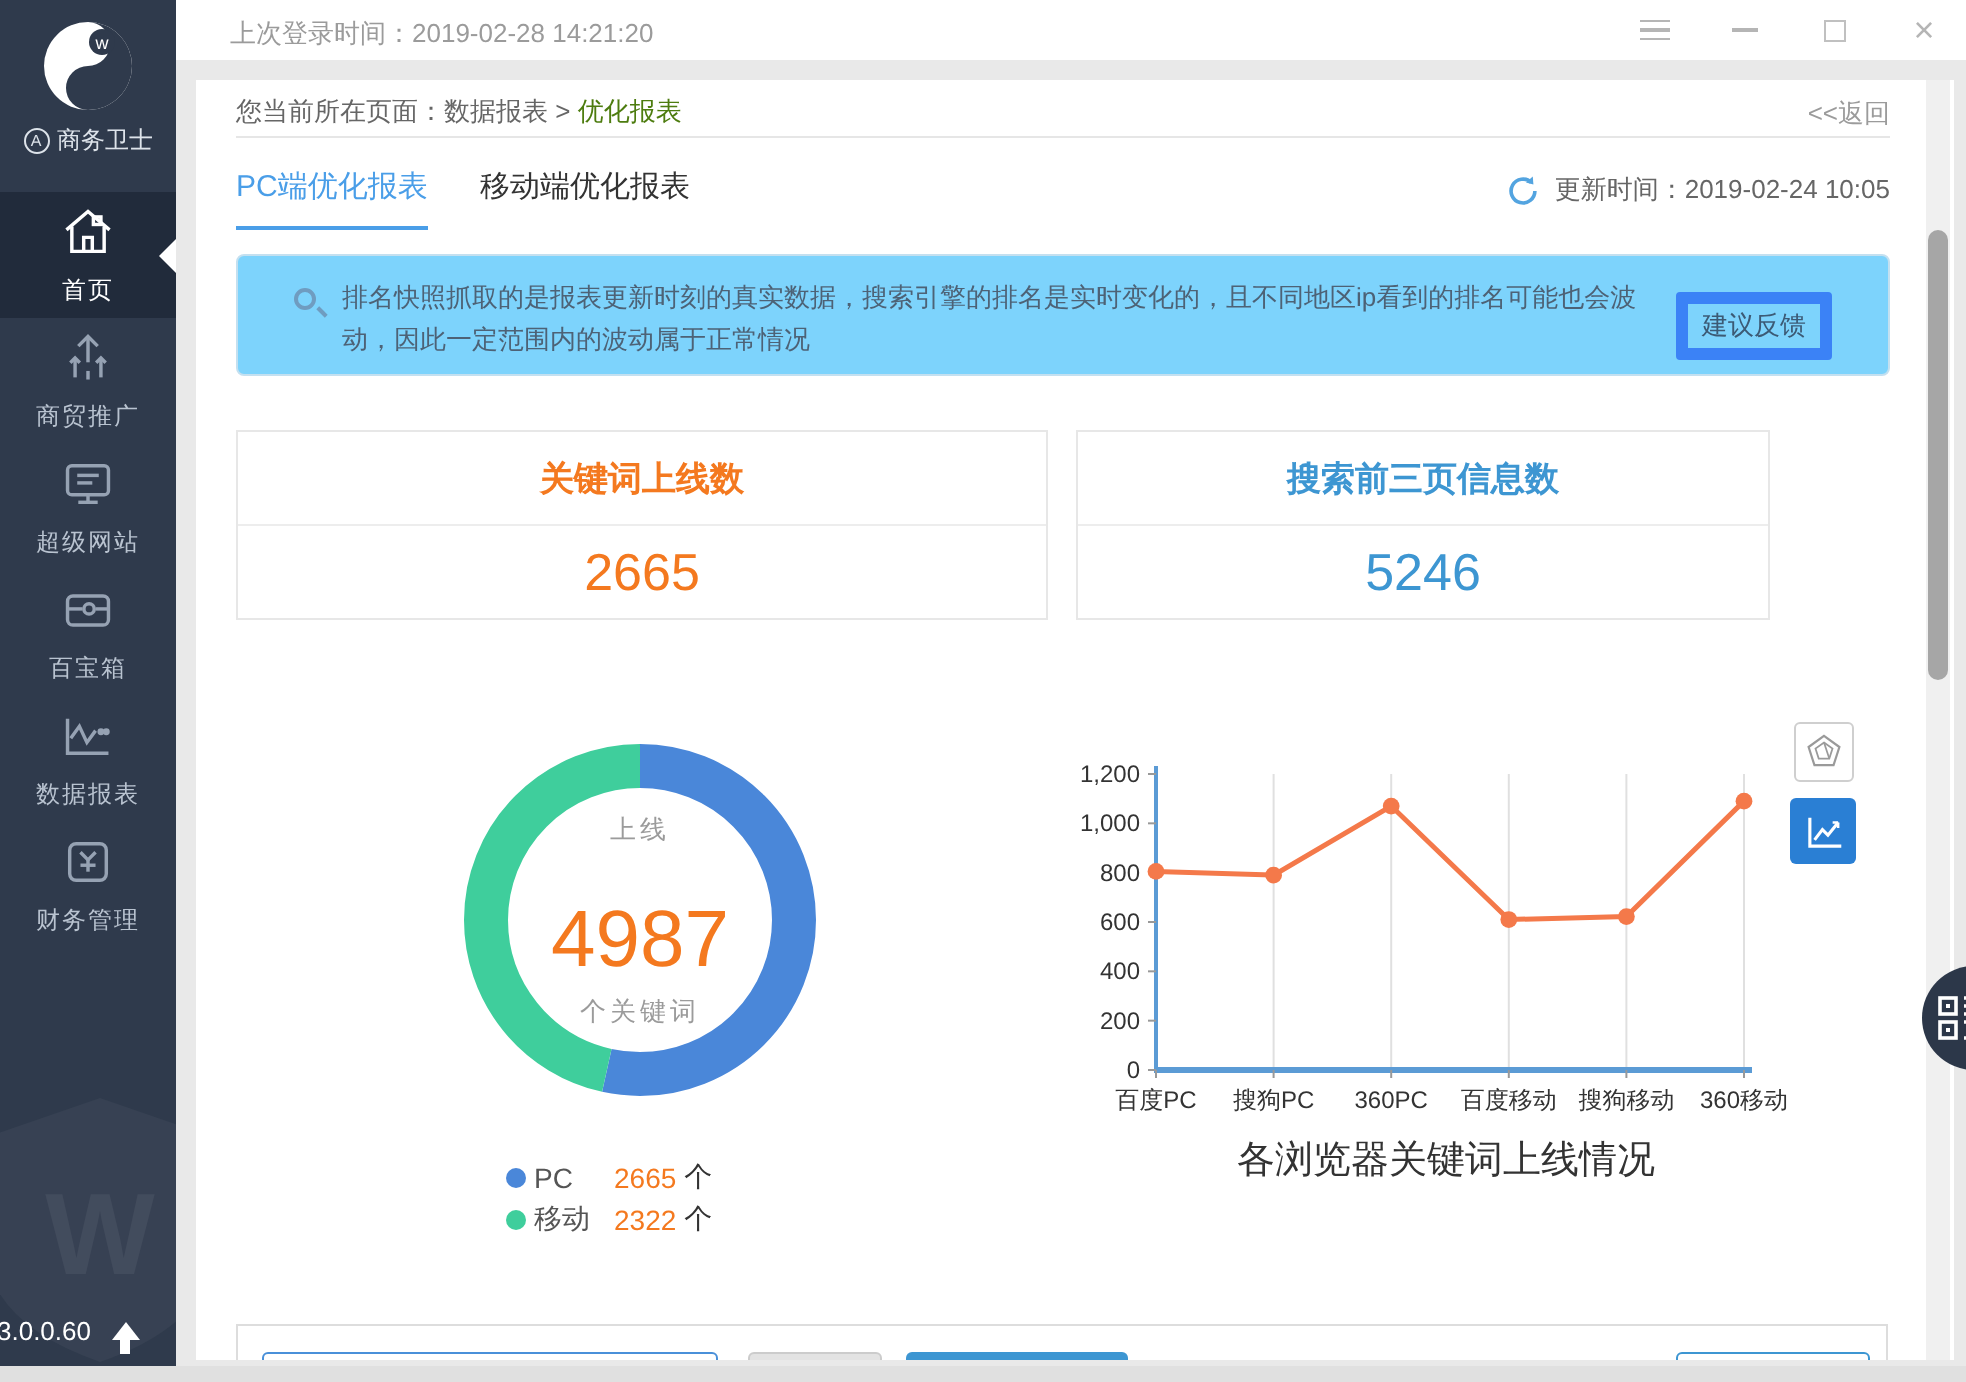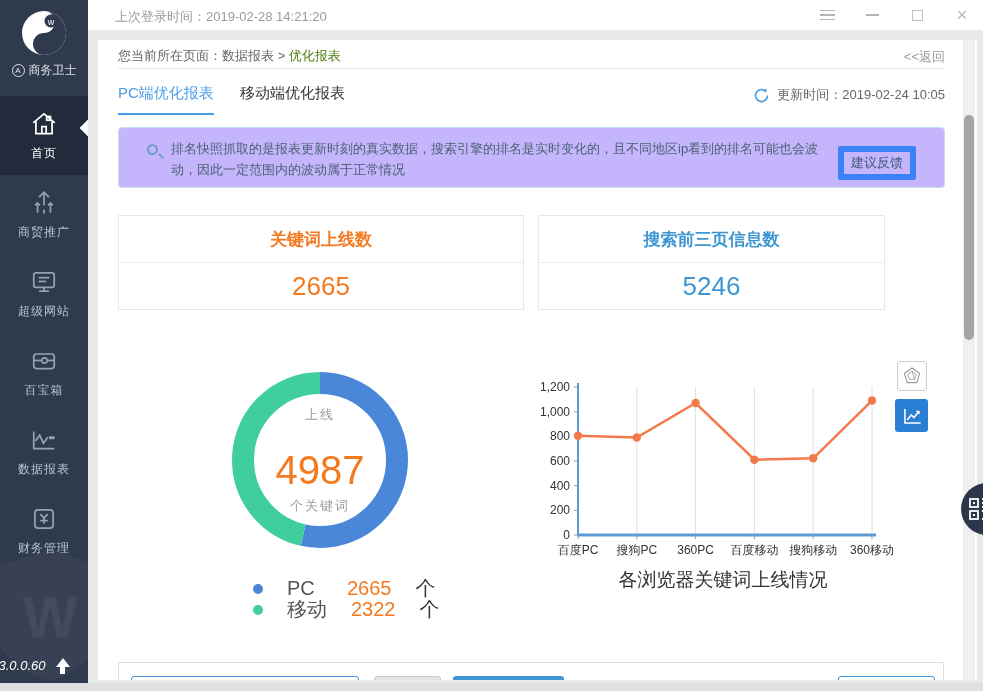--- a/index.html
+++ b/index.html
@@ -5,29 +5,29 @@
   * { margin:0; padding:0; box-sizing:border-box; }
   html,body { width:983px; height:691px; overflow:hidden; }
   body { font-family:"Liberation Sans","DejaVu Sans",sans-serif; background:#e9e9e9; position:relative; }
 
   
   .sidebar { position:absolute; left:0; top:0; width:88px; height:683px; background:#2f3a4c; z-index:5; overflow:hidden; }
   .logo-wrap { position:absolute; left:20px; top:9px; width:48px; height:48px; }
   .brand-row { position:absolute; left:0; top:62px; width:88px; text-align:center; color:#dde3ea; font-size:12px; display:flex; align-items:center; justify-content:center; gap:4px; }
   .brand-badge { width:13px; height:13px; border:1px solid #dde3ea; border-radius:50%; font-size:8px; line-height:11px; text-align:center; color:#dde3ea; flex:0 0 auto; }
   .nav { position:absolute; left:0; top:96px; width:88px; }
-  .nav-item { height:79px; display:flex; flex-direction:column; align-items:center; justify-content:center; gap:7px; position:relative; cursor:pointer; }
+  .nav-item { height:63px; display:flex; flex-direction:column; align-items:center; justify-content:center; gap:7px; position:relative; cursor:pointer; }
   .nav-item .lbl { font-size:12px; color:#b9c3d0; letter-spacing:1px; }
   .nav-item svg { stroke:#96a2b3; }
   .nav-item.active { background:#212b3b; }
   .nav-item.active .lbl { color:#ffffff; }
   .nav-item.active svg { stroke:#ffffff; }
   .notch { position:absolute; right:-6px; top:26px; width:12px; height:12px; background:#ffffff; transform:rotate(45deg); }
   .watermark { position:absolute; left:-16px; top:545px; width:132px; height:140px; }
-  .version-row { position:absolute; left:0; bottom:10px; width:68px; display:flex; align-items:flex-start; justify-content:center; gap:10px;font-style:italic; }
+  .version-row { position:absolute; left:0; bottom:10px; width:68px; display:flex; align-items:center; justify-content:center; gap:10px; }
   .version-txt { color:#ffffff; font-size:13px; }
   .up-arrow { width:0; height:0; border-left:7px solid transparent; border-right:7px solid transparent; border-bottom:9px solid #fff; position:relative; cursor:pointer; }
   .up-arrow::after { content:""; position:absolute; left:-2.5px; top:9px; width:5px; height:7px; background:#fff; }
 
   
   .topbar { position:absolute; left:88px; top:0; width:895px; height:30px; background:#ffffff; z-index:4; }
   .last-login { position:absolute; left:27px; top:8px; font-size:13px; color:#9b9b9b; }
   .win-controls { position:absolute; right:8px; top:0; height:30px; display:flex; align-items:center; gap:29px; padding-right:5px; }
   .wc { cursor:pointer; display:flex; align-items:center; justify-content:center; width:16px; height:16px; }
   .ham { display:flex; flex-direction:column; gap:3px; width:15px; }
@@ -43,41 +43,41 @@
   .back-link { position:absolute; right:32px; top:8px; font-size:13px; color:#9b9b9b; cursor:pointer; }
   .bc-divider { position:absolute; left:20px; top:28px; width:827px; height:1px; background:#e6e6e6; }
 
   .tab { position:absolute; top:44px; font-size:15px; color:#333; cursor:pointer; padding-bottom:10px; }
   .tab.t0 { left:20px; }
   .tab.t1 { left:142px; }
   .tab.active { color:#4a9ee8; border-bottom:2px solid #4a9ee8; }
   .update-row { position:absolute; right:32px; top:46px; display:flex; align-items:center; gap:7px; }
   .update-txt { font-size:13px; color:#666; }
 
-  .banner { position:absolute; left:20px; top:87px; width:827px; height:61px; background:#c4b5fd; border:1px solid #c4e0f0; border-radius:4px; }
+  .banner { position:absolute; left:20px; top:87px; width:827px; height:61px; background:#7dd3fc; border:1px solid #c4e0f0; border-radius:4px; }
   .banner-text { position:absolute; left:52px; top:10px; right:104px; font-size:13px; line-height:21px; color:#4d6276; }
   .mag { position:absolute; left:28px; top:16px; width:11px; height:11px; border:2px solid #6f9cc0; border-radius:50%; }
   .mag::after { content:""; position:absolute; left:9px; top:9px; width:6px; height:2px; background:#6f9cc0; transform:rotate(45deg); }
   .feedback-btn { position:absolute; right:28px; bottom:7px; border:6px solid #3b82f6; color:#3c5a75; font-size:13px; padding:2px 7px; border-radius:2px; cursor:pointer; background:transparent; }
 
   .stat-card { position:absolute; top:175px; height:95px; border:1px solid #e7e7e7; background:#fff; }
   .stat-card.c0 { left:20px; width:406px; }
   .stat-card.c1 { left:440px; width:347px; }
   .stat-title { height:47px; display:flex; align-items:center; justify-content:center; font-size:17px; font-weight:bold; border-bottom:1px solid #ededed; }
   .stat-value { height:47px; display:flex; align-items:center; justify-content:center; font-size:26px; }
   .c0 .stat-title, .c0 .stat-value { color:#f4791f; }
   .c1 .stat-title, .c1 .stat-value { color:#3d96d2; }
 
   
   .donut-wrap { position:absolute; left:122px; top:320px; width:200px; height:200px; }
   .donut-center { position:absolute; left:0; top:0; width:200px; height:200px; display:flex; flex-direction:column; align-items:center; justify-content:center; gap:4px; }
   .dc-top,.dc-bottom { font-size:13px; color:#9b9b9b; letter-spacing:2px; }
   .dc-value { font-size:40px; color:#f4791f;margin-top:20px; }
   .legend { position:absolute; left:155px; top:538px; }
-  .legend-row { display:flex; align-items:center; gap:24px; height:21px; cursor:pointer; font-size:20px; }
+  .legend-row { display:flex; align-items:center; gap:4px; height:21px; cursor:pointer; font-size:14px; }
   .legend-dot { width:10px; height:10px; border-radius:50%; flex:0 0 auto; }
   .legend-name { color:#555; min-width:36px; }
   .legend-val { color:#f4791f; }
   .legend-unit { color:#333; }
 
   
   .linechart-wrap { position:absolute; left:410px; top:339px; width:430px; height:216px; }
   .line-title { position:absolute; left:410px; top:527px; width:430px; text-align:center; font-size:19px; color:#333; }
   .toggle-btn { position:absolute; display:flex; align-items:center; justify-content:center; cursor:pointer; border-radius:3px; }
   .toggle-pie { left:799px; top:321px; width:30px; height:30px; background:#fff; border:1px solid #cfcfcf; }

